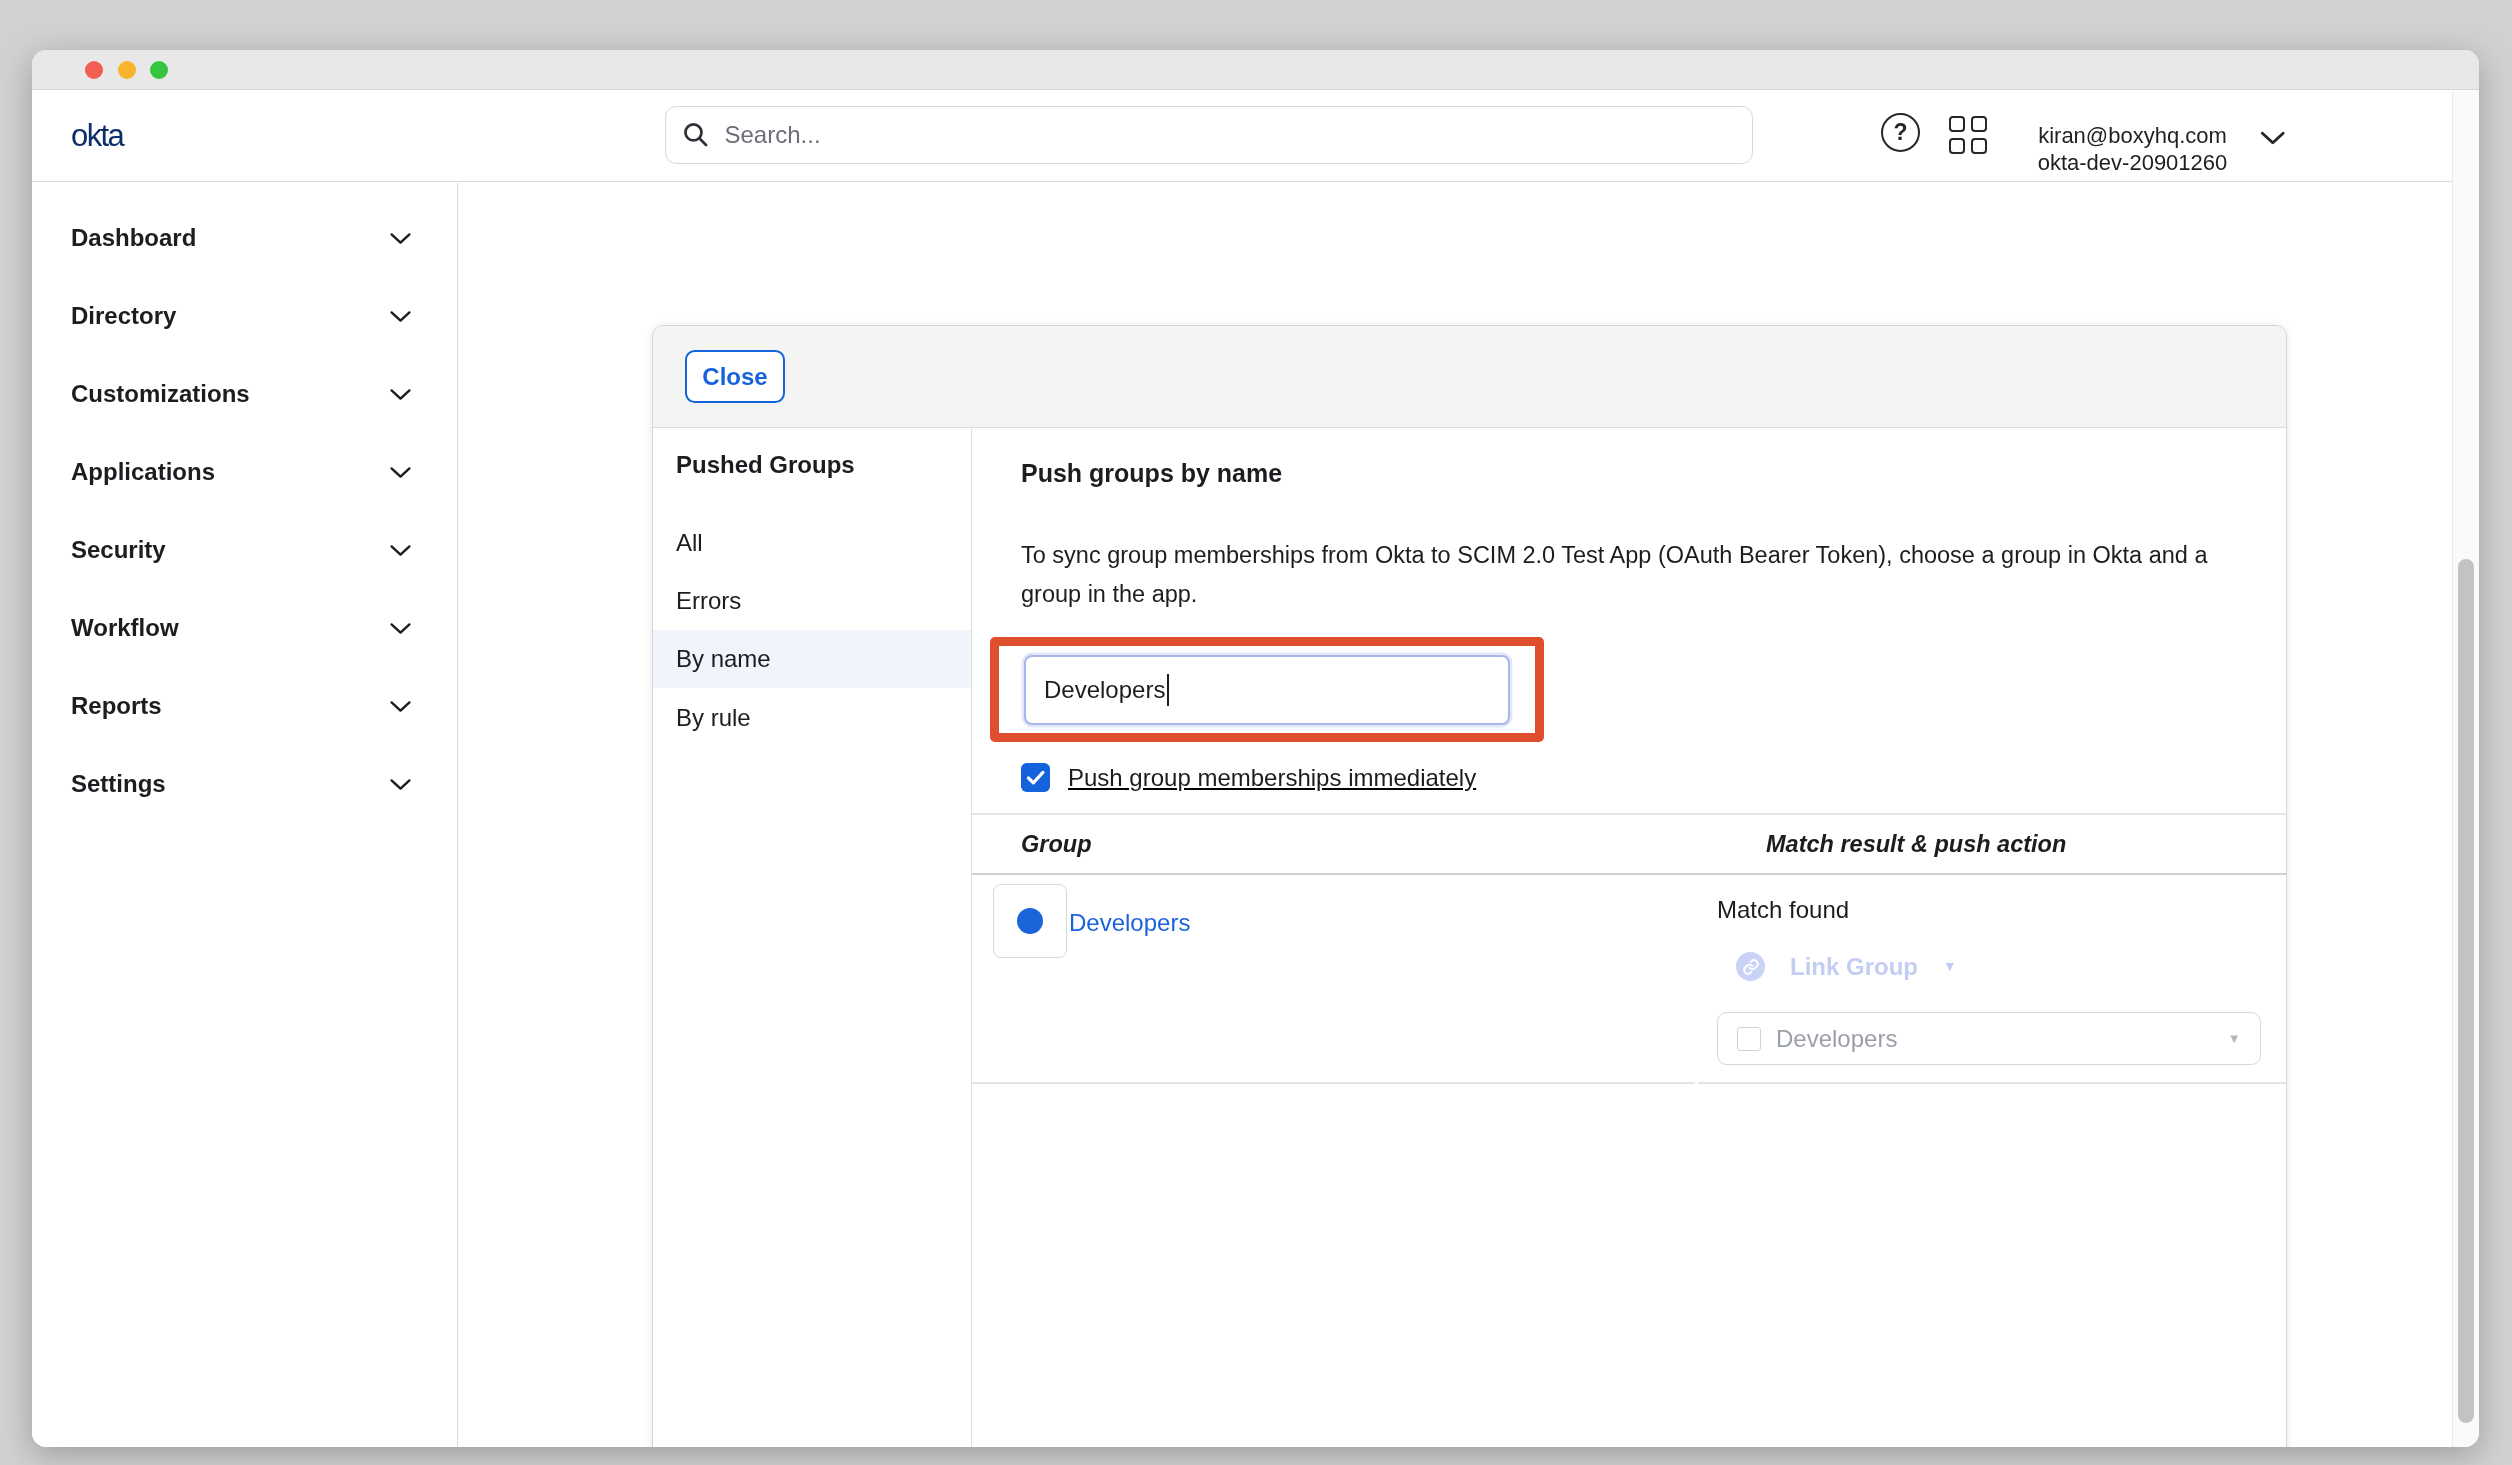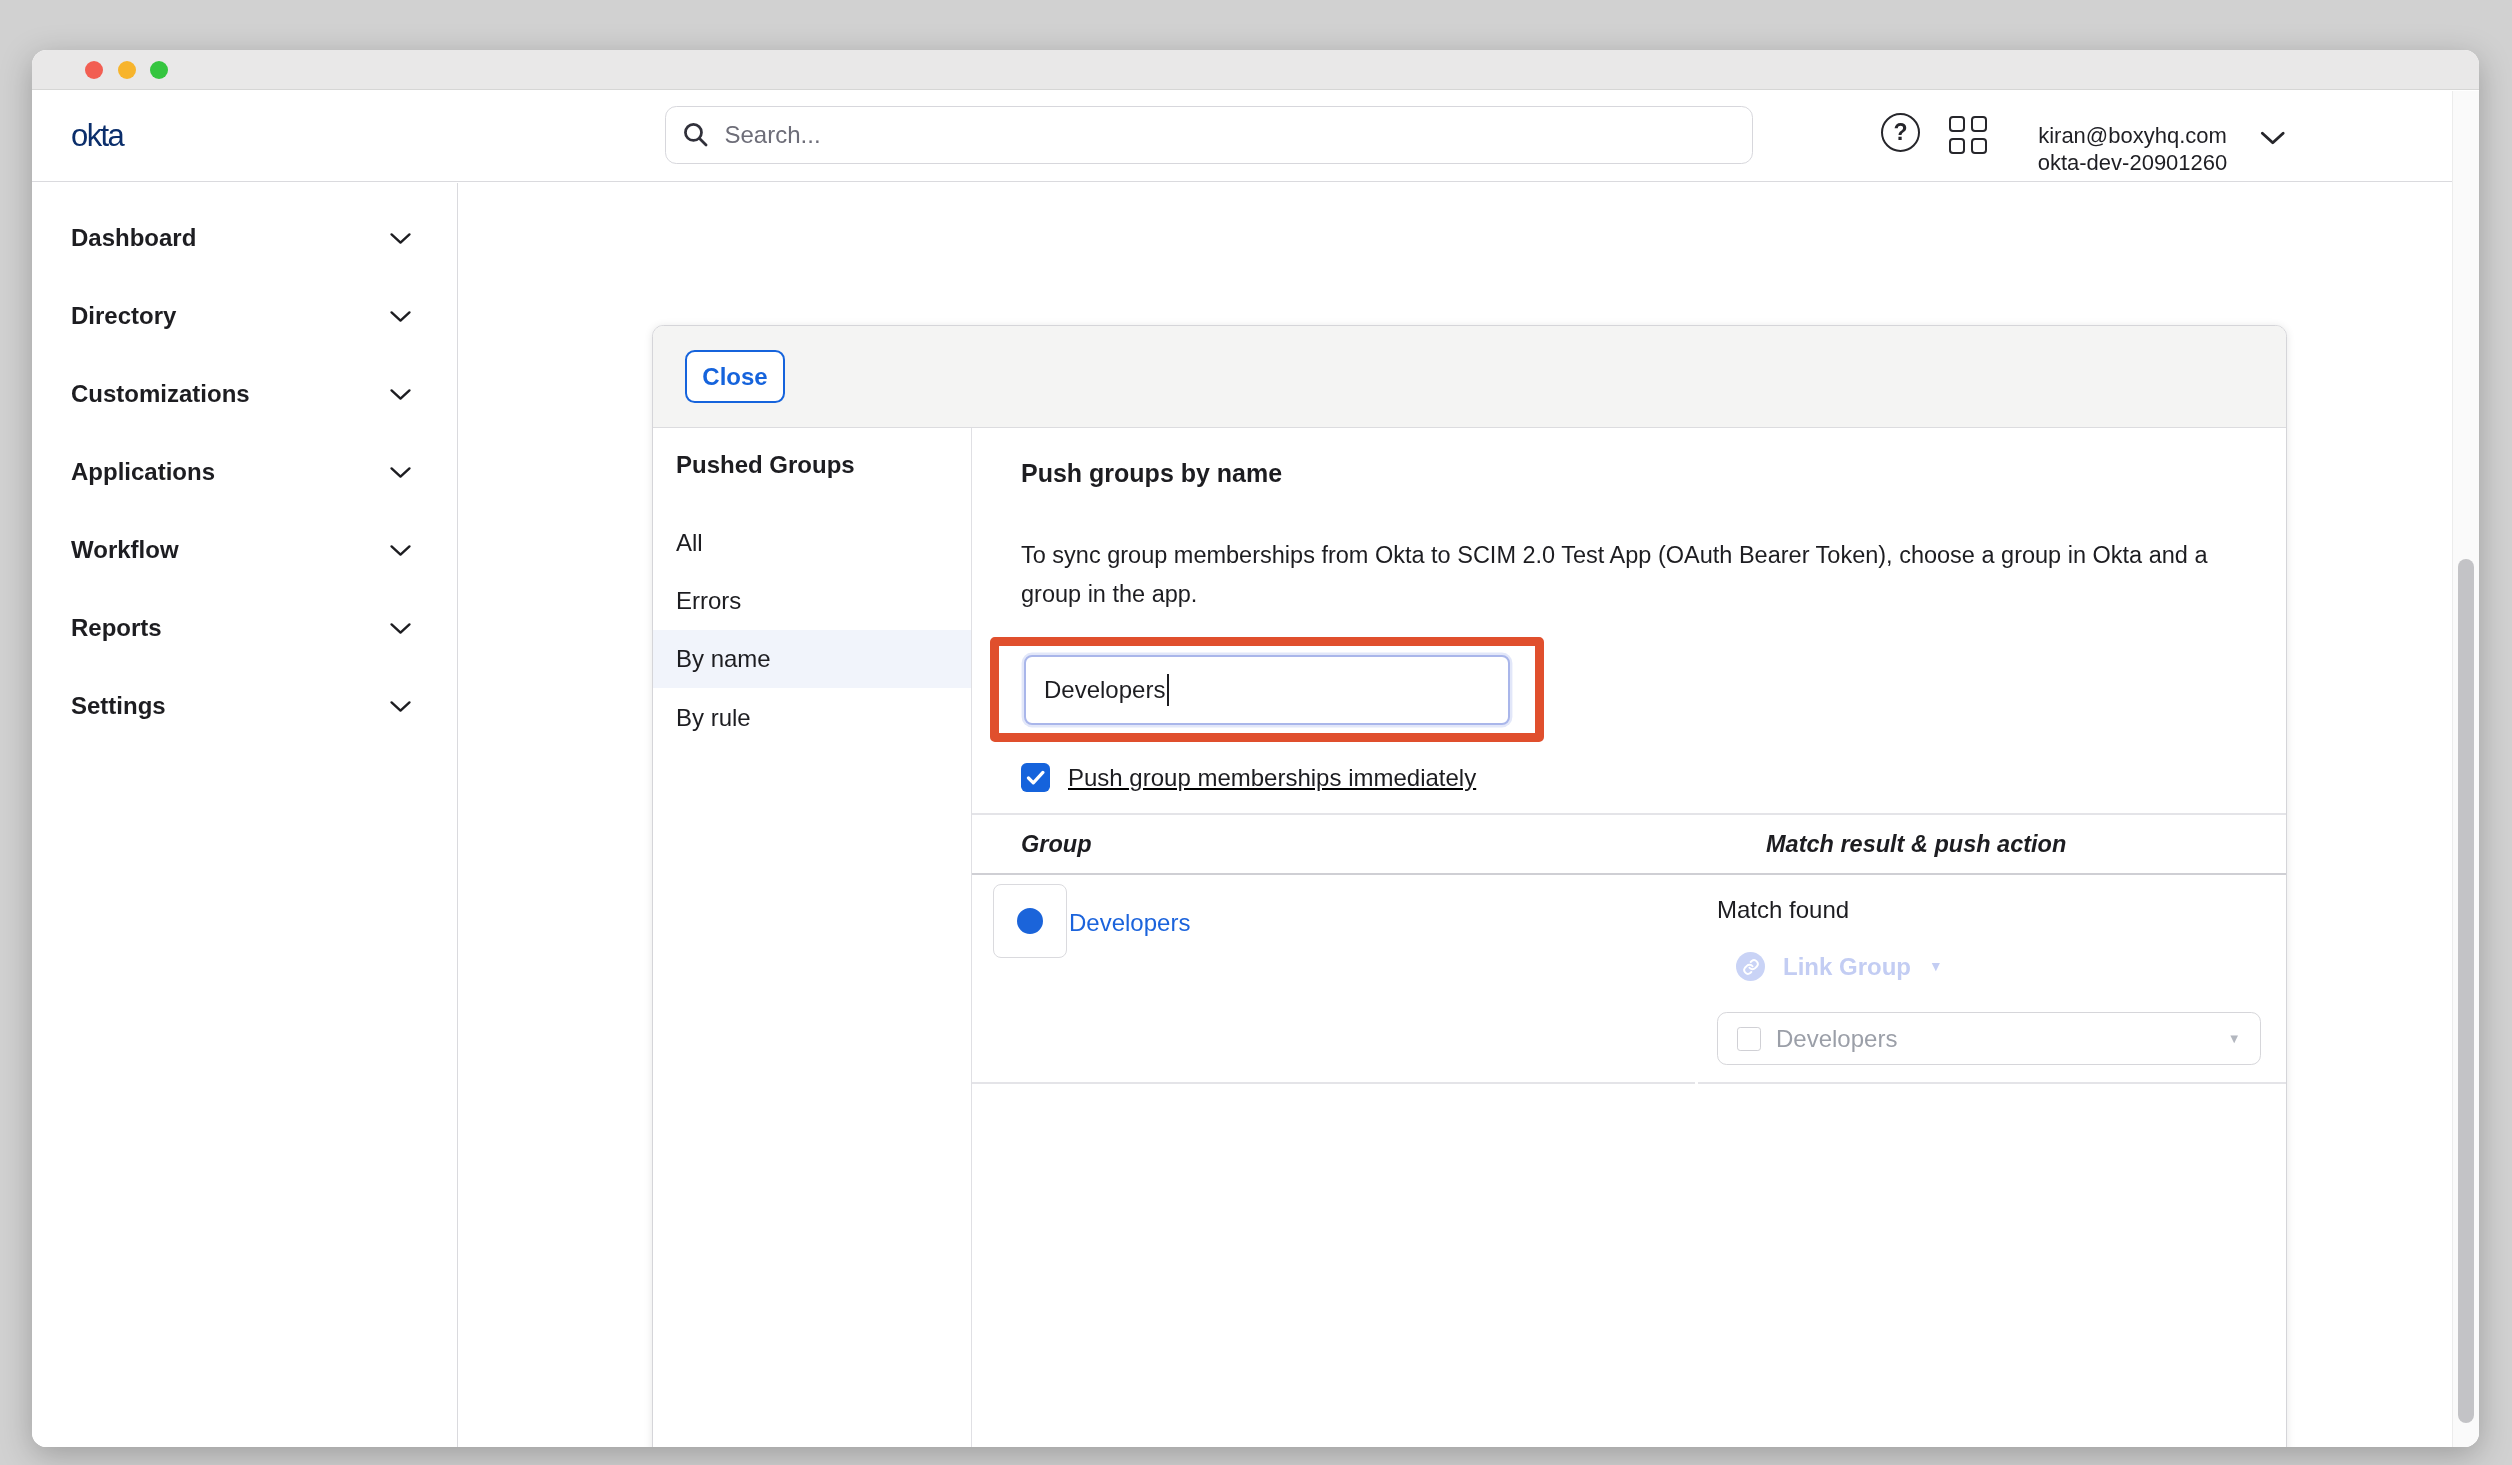--- a/index.html
+++ b/index.html
@@ -95,21 +95,21 @@
 
   .th{position:absolute;top:403px;font-size:23.5px;font-weight:700;color:#1d1d21;font-style:italic;}
   .th.g{left:49px;} .th.m{left:750px;margin-left:44px;}
 
   .g-tile{position:absolute;left:21px;top:456px;width:74px;height:74px;border:1.6px solid #dadade;
     border-radius:8px;background:#fff;display:flex;align-items:center;justify-content:center;}
   .donut{width:14.6px;height:14.6px;border:13px solid #1b64da;border-radius:50%;}
   .g-link{position:absolute;left:97px;top:481px;font-size:24px;color:#1b63dc;cursor:pointer;}
 
   .match-status{position:absolute;left:745px;top:468px;font-size:24px;color:#1d1d21;}
-  .linkgroup{position:absolute;left:764px;top:524px;display:flex;align-items:center;gap:18px;cursor:default;}
+  .linkgroup{position:absolute;left:764px;top:524px;display:flex;align-items:center;gap:25px;cursor:default;}
   .lg-circle{width:29px;height:29px;border-radius:50%;background:#c9d3f6;display:flex;
     align-items:center;justify-content:center;flex:0 0 auto;}
   .lg-label{font-size:24px;font-weight:700;color:#c3cdf3;}
   .lg-caret{font-size:13.8px;color:#c3cdf3;}
 
   .dropdown{position:absolute;left:745px;top:584px;width:544px;height:53px;border:1.6px solid #d6d6da;
     border-radius:9.7px;background:#fff;display:flex;align-items:center;padding:0 19.4px;cursor:default;}
   .dd-sq{width:24px;height:24px;border:1.6px solid #d0d0d5;border-radius:3.2px;flex:0 0 auto;}
   .dd-text{font-size:24px;color:#9b9fa8;margin-left:14.6px;flex:1;}
   .dd-caret{font-size:13px;color:#b3b7bf;}
@@ -176,20 +176,26 @@
           </svg>
       </div>
       <div class="side-item">
         <span class="lbl">Customizations</span>
         <svg width="23" height="13" viewBox="0 0 28 16">
             <polyline points="3,3 14,13 25,3" fill="none" stroke="#1d1d21" stroke-width="3" stroke-linecap="round" stroke-linejoin="round"></polyline>
           </svg>
       </div>
       <div class="side-item">
         <span class="lbl">Applications</span>
+        <svg width="23" height="13" viewBox="0 0 28 16">
+            <polyline points="3,3 14,13 25,3" fill="none" stroke="#1d1d21" stroke-width="3" stroke-linecap="round" stroke-linejoin="round"></polyline>
+          </svg>
+      </div>
+      <div class="side-item">
+        <span class="lbl">Security</span>
         <svg width="23" height="13" viewBox="0 0 28 16">
             <polyline points="3,3 14,13 25,3" fill="none" stroke="#1d1d21" stroke-width="3" stroke-linecap="round" stroke-linejoin="round"></polyline>
           </svg>
       </div>
       <div class="side-item">
         <span class="lbl">Workflow</span>
         <svg width="23" height="13" viewBox="0 0 28 16">
             <polyline points="3,3 14,13 25,3" fill="none" stroke="#1d1d21" stroke-width="3" stroke-linecap="round" stroke-linejoin="round"></polyline>
           </svg>
       </div>

